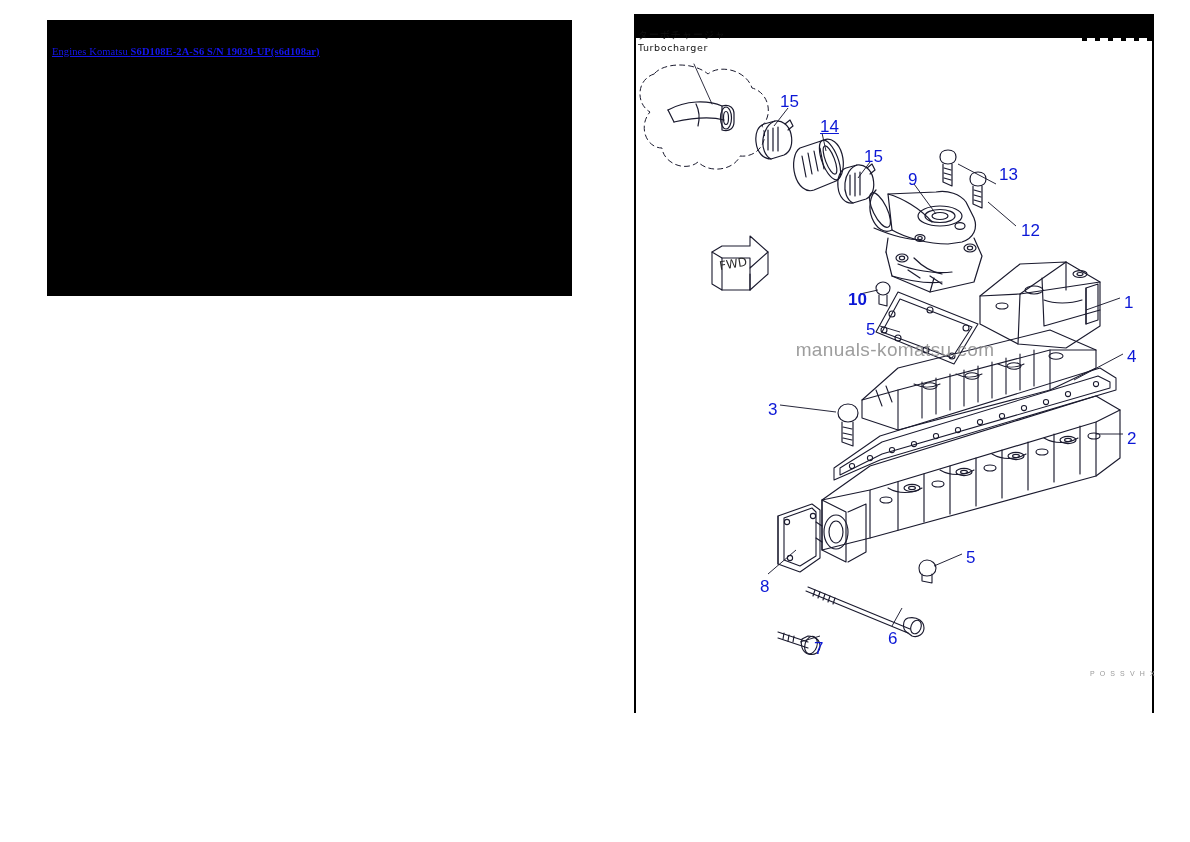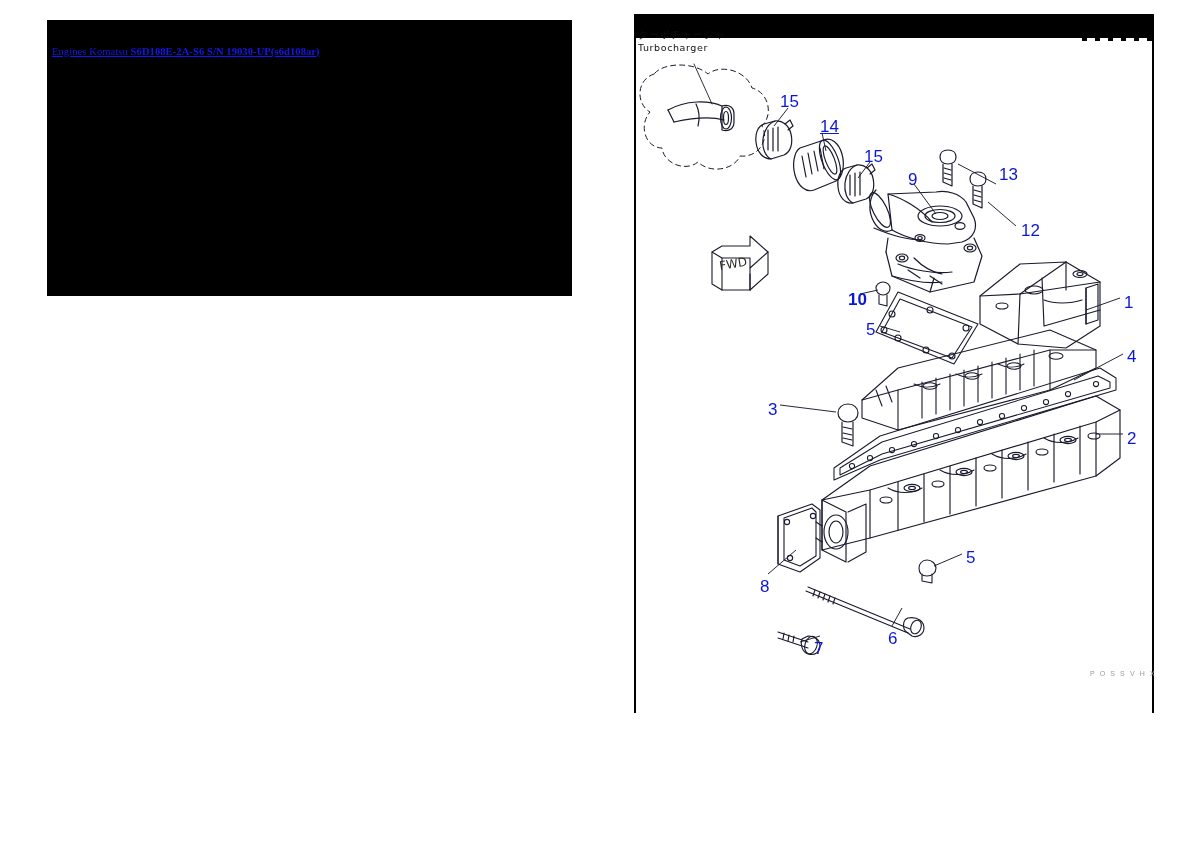--- a/index.html
+++ b/index.html
@@ -465,16 +465,17 @@
     <div class="callout" style="left:218px; top:277px;font-weight:bold;">10</div>
     <div class="callout" style="left:497px; top:334px;">4</div>
     <div class="callout" style="left:236px; top:307px;">5</div>
     <div class="callout" style="left:497px; top:416px;">2</div>
     <div class="callout" style="left:138px; top:387px;">3</div>
     <div class="callout" style="left:336px; top:535px;">5</div>
     <div class="callout" style="left:130px; top:564px;">8</div>
     <div class="callout" style="left:258px; top:616px;">6</div>
     <div class="callout" style="left:184px; top:626px;">7</div>
 
+    <div id="watermark">manuals-komatsu.com</div>
     <div id="sheet-code">P O S S V H X</div>
 
   </div>
 </div>
 
 </body></html>

